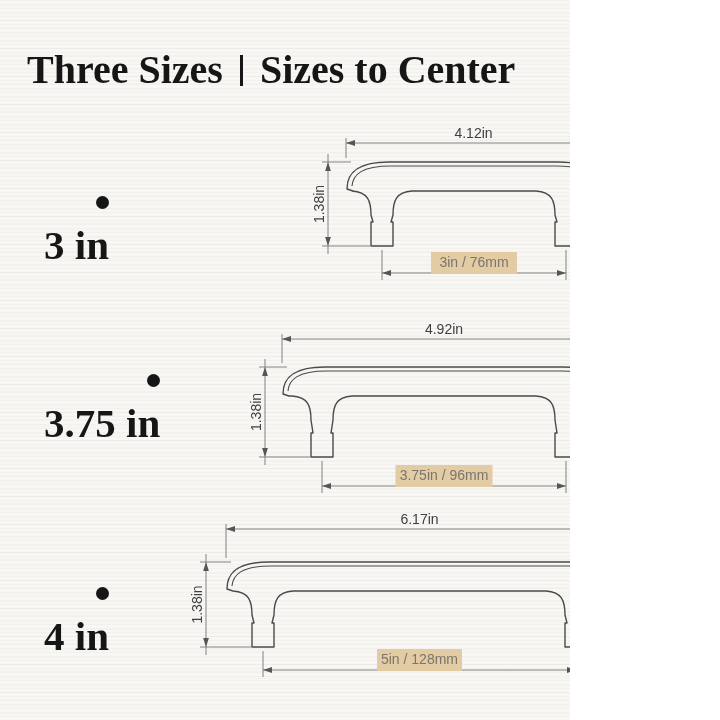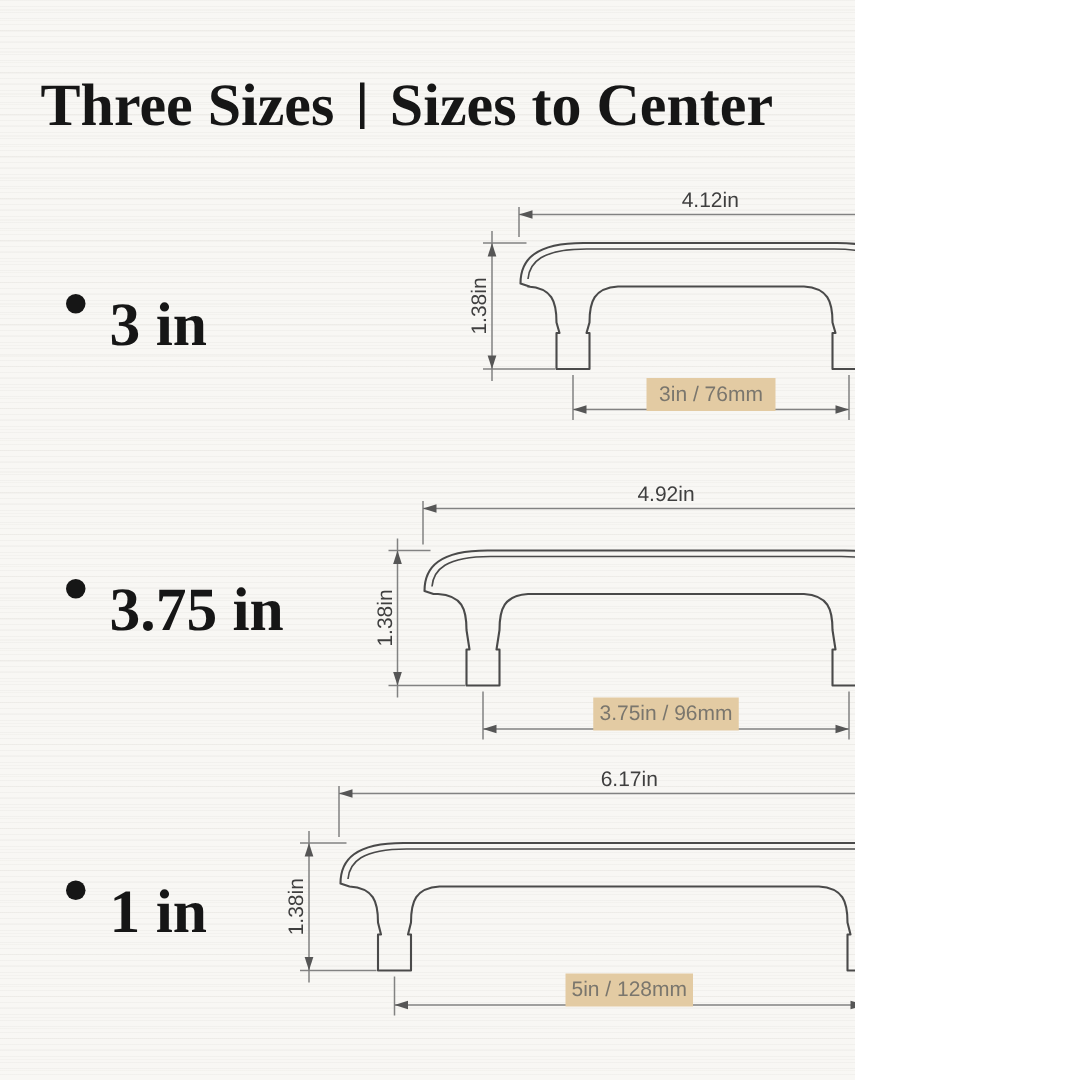--- a/index.html
+++ b/index.html
@@ -19,32 +19,33 @@
     color:var(--ink,#161616);
     font-weight:bold;font-size:40px;line-height:1;
     white-space:nowrap;
   }
   .title .divider{
     width:3px;height:31px;
     background:var(--ink,#161616);
   }
   .size-item{
     position:absolute;left:44px;
-    display:flex;align-items:flex-start;gap:16px;
+    display:flex;align-items:flex-end;gap:16px;
     color:var(--ink,#161616);
     font-weight:bold;font-size:41px;line-height:1;
     white-space:nowrap;
+    flex-direction:column;
   }
   .size-item .dot{
     width:13px;height:13px;border-radius:50%;
     background:var(--ink,#161616);
     flex:0 0 auto;
   }
   #size-item-0{top:196px}
-  #size-item-1{top:386px}
+  #size-item-1{top:374px}
   #size-item-2{top:587px}
   #diagrams{position:absolute;left:0;top:0;}
 </style>
 </head>
 <body>
 
 <div class="page" style="--bg: #f8f7f4; --ink: #161616;">
 
   <div class="title">
     <span>Three Sizes</span>
@@ -55,21 +56,21 @@
   <div class="size-item" id="size-item-0">
     <span class="dot"></span>
     <span>3 in</span>
   </div>
   <div class="size-item" id="size-item-1">
     <span class="dot"></span>
     <span>3.75 in</span>
   </div>
   <div class="size-item" id="size-item-2">
     <span class="dot"></span>
-    <span>1 in</span>
+    <span>4 in</span>
   </div>
 
   <svg id="diagrams" width="720" height="720" viewBox="0 0 720 720">
       <g>
         <g>
           <path d="M 347 189 C 347 173 357 162 389 162 L 558 162 C 590 162 600 173 600 189 L 594 191 L 596 191 C 580 192 577 201 577 215 L 575 222 L 577 222 L 577 246 L 555 246 L 555 222 L 557 222 L 555 215 C 555 201 552 192 536 191 L 412 191 C 396 192 393 201 393 215 L 391 222 L 393 222 L 393 246 L 371 246 L 371 222 L 373 222 L 371 215 C 371 201 368 192 352 191 L 353 191 Z" fill="none" stroke="#4a4a4a" stroke-width="1.4" stroke-linejoin="round"></path>
           <path d="M 352 186 C 353 175 361 166 391 166 L 556 166 C 586 166 594 175 595 186" fill="none" stroke="#4a4a4a" stroke-width="1.1"></path>
         </g>
         <g>
           <line x1="346" y1="158" x2="346" y2="138" stroke="#828282" stroke-width="1"></line>

